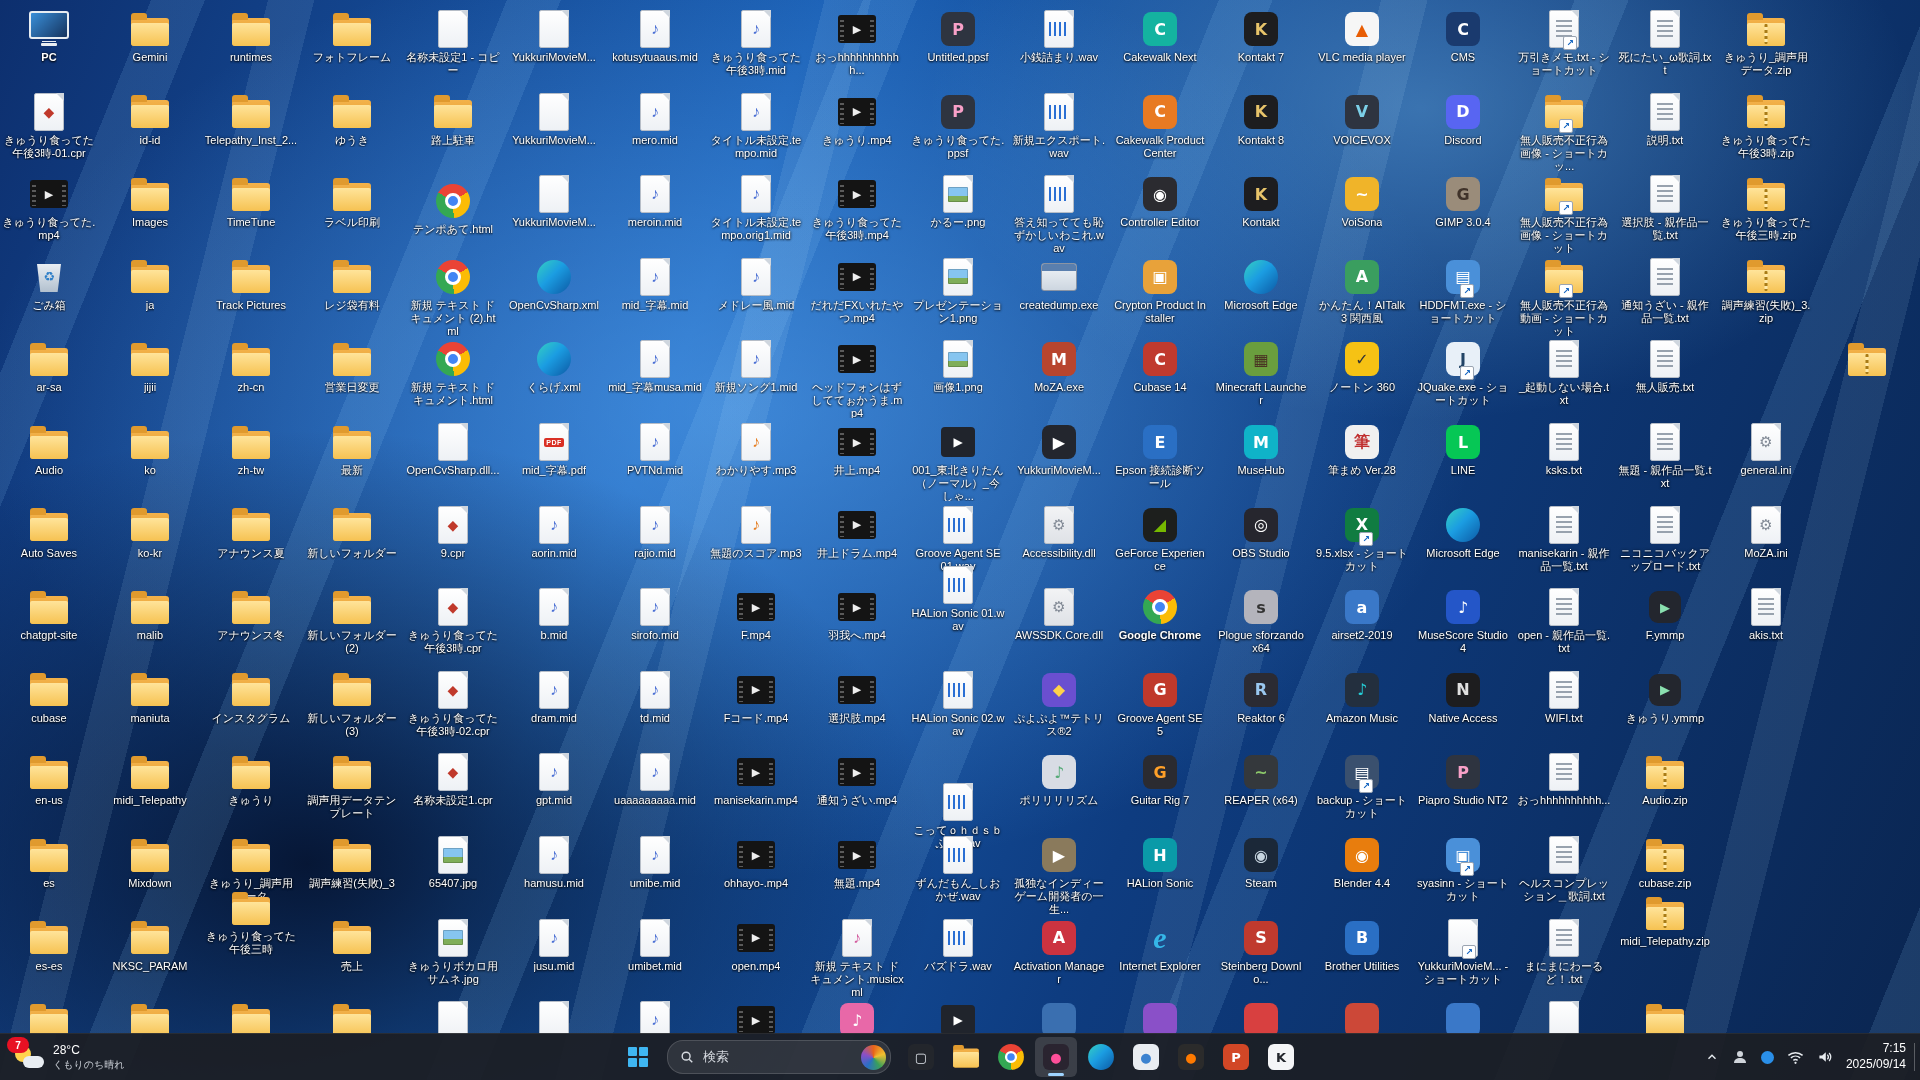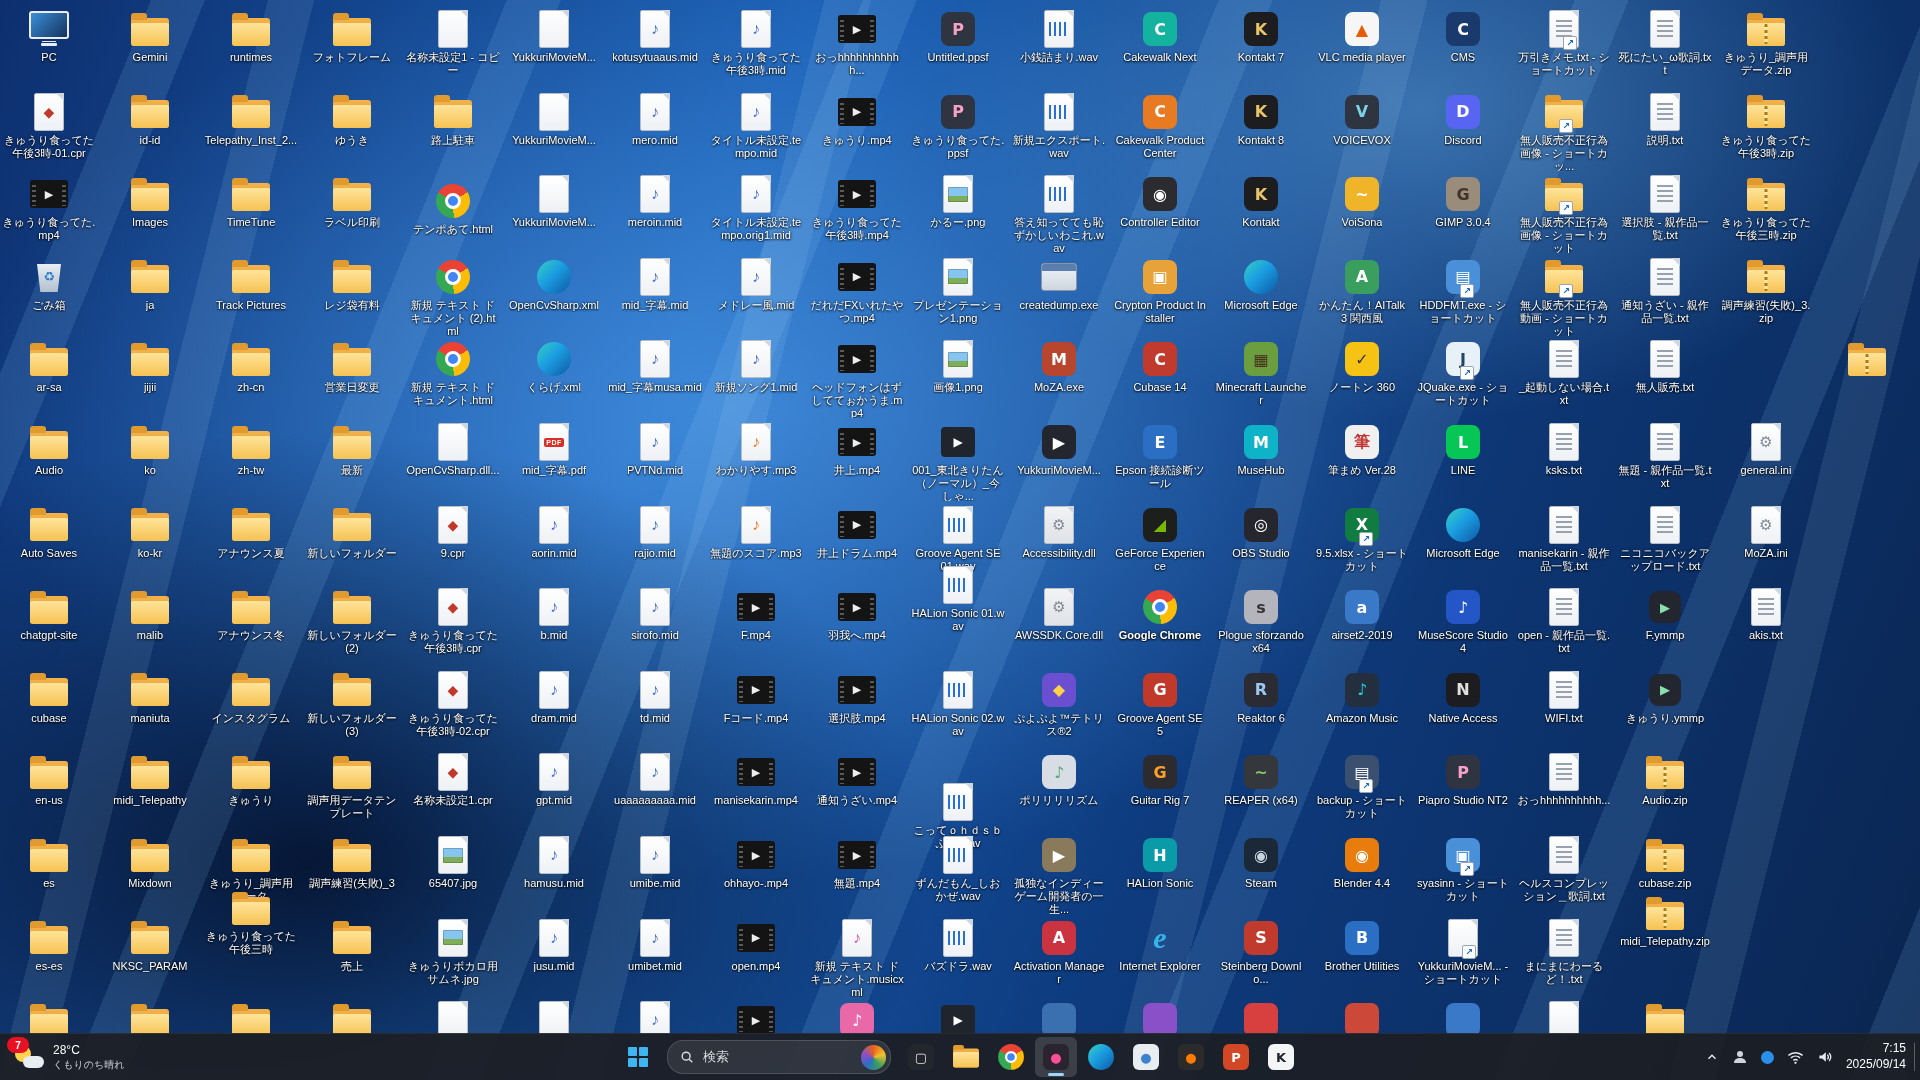--- a/index.html
+++ b/index.html
@@ -93,21 +93,21 @@
   .bluedot{width:13px;height:13px;border-radius:50%;background:#2a8fe8;}
   .clock{color:#fff;font-size:12px;text-align:right;line-height:1.3;}
   .show-desktop{position:absolute;right:0;top:9px;bottom:9px;width:5px;border-left:1px solid rgba(255,255,255,.28);}
 </style>
 </head>
 <body>
 
 <div class="wallpaper"></div>
 <div class="beams"></div>
 <div id="icon-layer">
-    <div class="icon-cell" style="left: 1px; top: 8px;">
+    <div class="icon-cell" style="left: 1px; top: 8px; font-weight: bold;">
       <div class="icon-art">
         <div class="mon"></div>
       </div>
       <div class="icon-label">PC</div>
     </div>
     <div class="icon-cell" style="left: 1px; top: 90.6px;">
       <div class="icon-art">
         <div class="pg">
           <b class="dia">◆</b>
         </div>

